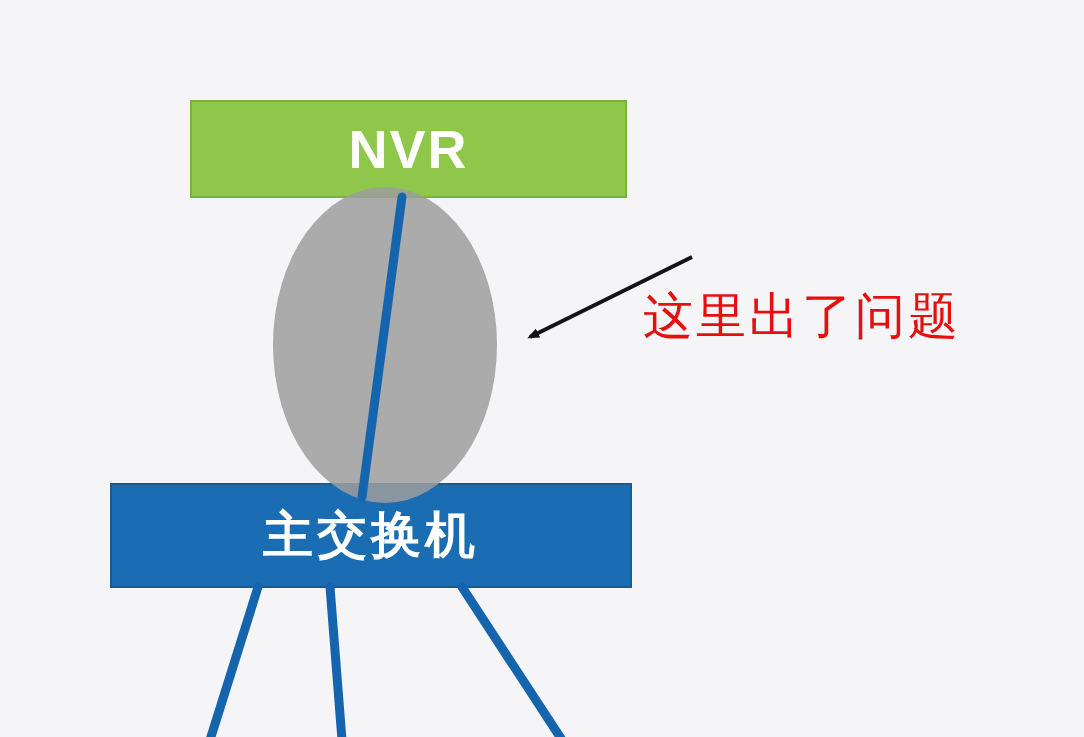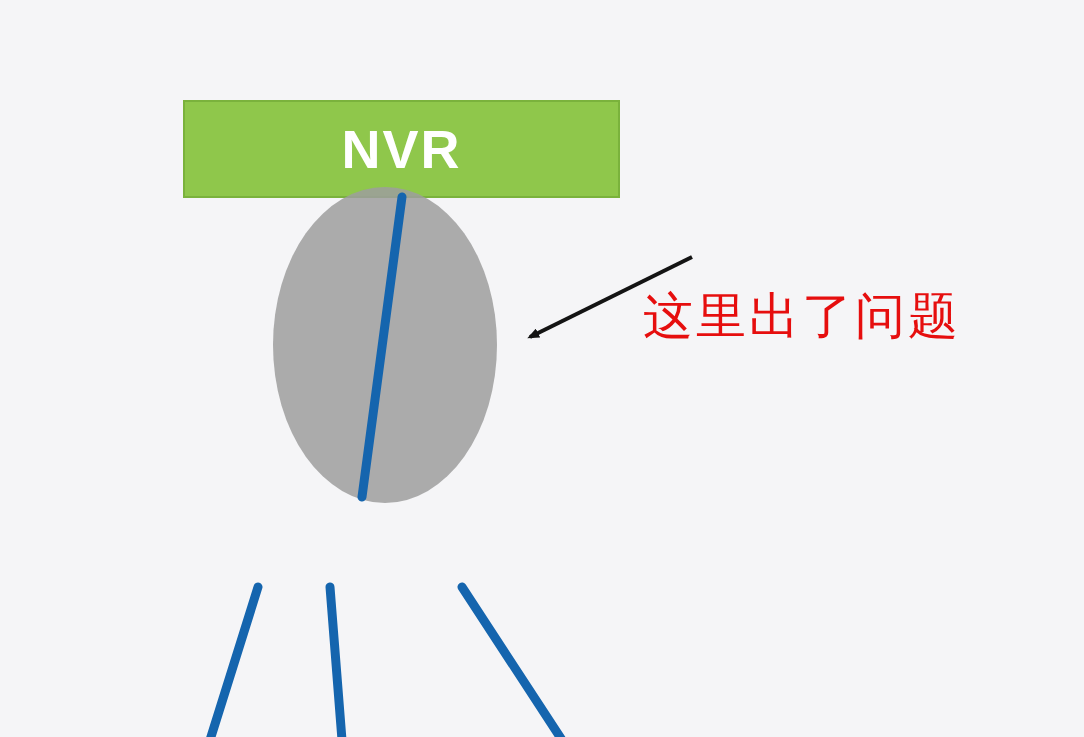--- a/index.html
+++ b/index.html
@@ -15,20 +15,21 @@
     overflow: hidden;
   }
   .node-box {
     position: absolute;
     display: flex;
     align-items: center;
     justify-content: center;
     color: #ffffff;
     font-weight: bold;
     box-sizing: border-box;
+    margin-left: 7px;
   }
   .nvr-box {
     left: 183px;
     top: 100px;
     width: 437px;
     height: 98px;
     background: var(--nvr-fill, #8fc74b);
     border: 2px solid var(--nvr-border, #7ab23c);
     font-size: 54px;
     letter-spacing: 2px;
@@ -64,20 +65,23 @@
 </style>
 </head>
 <body>
 
 <div class="canvas">
 
   <div class="node-box nvr-box">
     <span>NVR</span>
   </div>
 
+  <div class="node-box switch-box">
+    <span>主交换机</span>
+  </div>
 
   <svg class="overlay-svg" viewBox="0 0 1084 737">
     <defs>
       <marker id="arrowhead" markerWidth="12" markerHeight="10" refX="9" refY="5" orient="auto" markerUnits="userSpaceOnUse">
         <polygon points="0,0 12,5 0,10" style="fill: var(--arrow, #141414);"></polygon>
       </marker>
     </defs>
 
     <ellipse cx="385" cy="345" rx="112" ry="158" style="fill: var(--highlight-ellipse, #9e9e9e); opacity: 0.85;"></ellipse>
 

